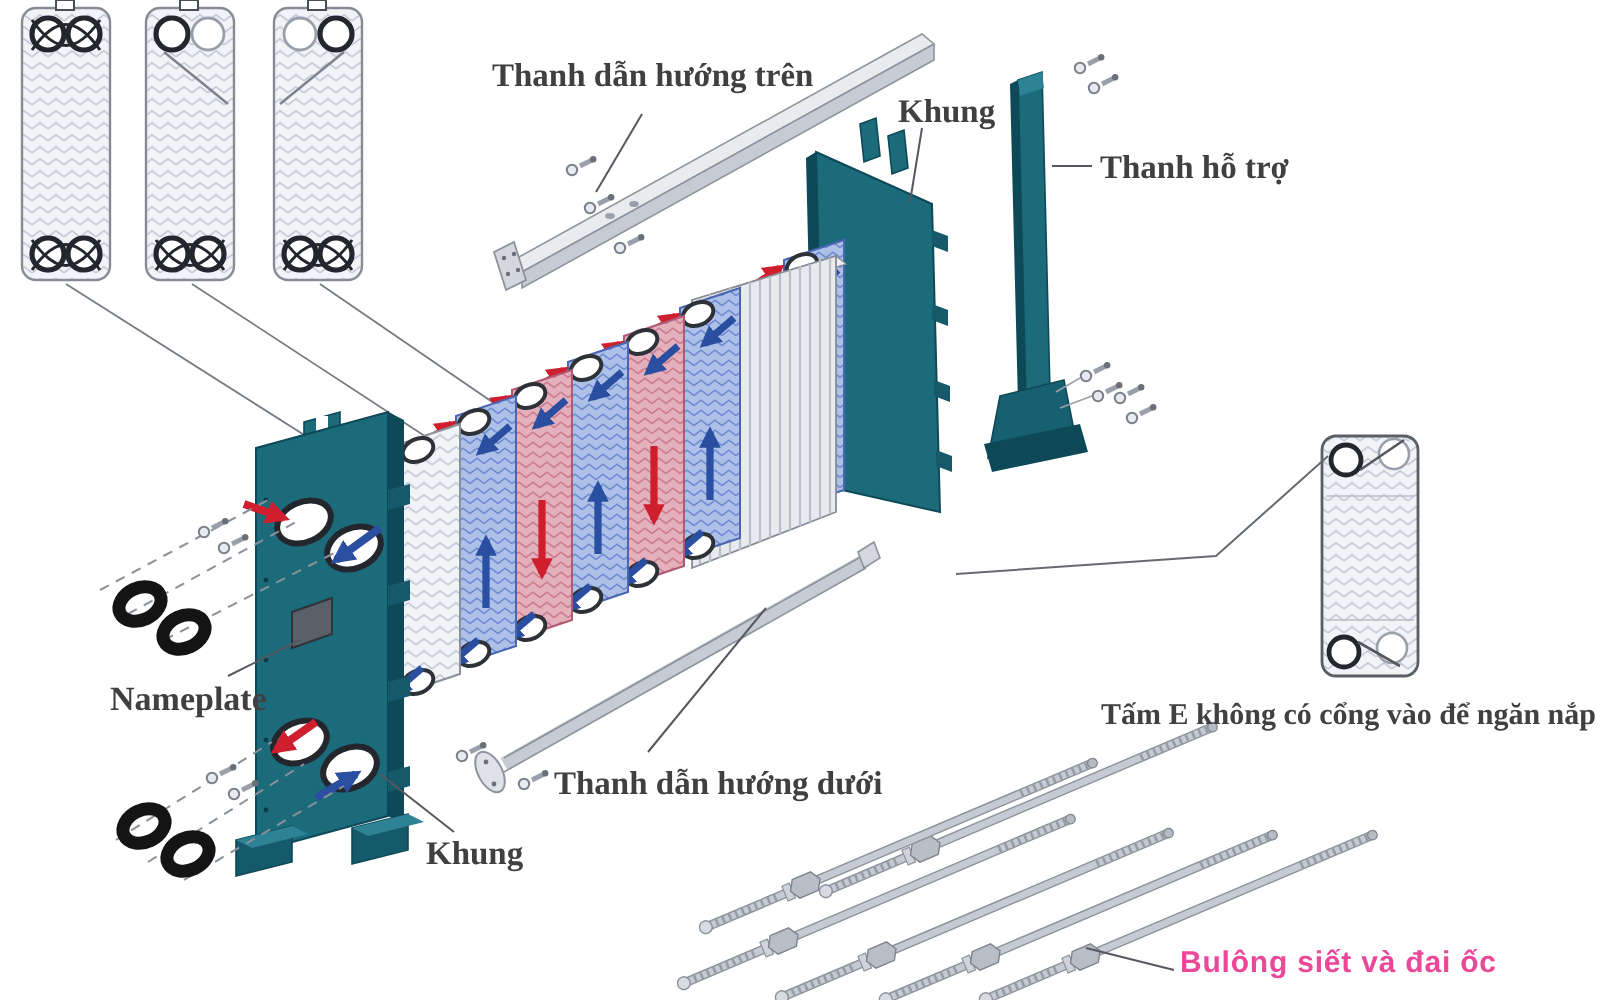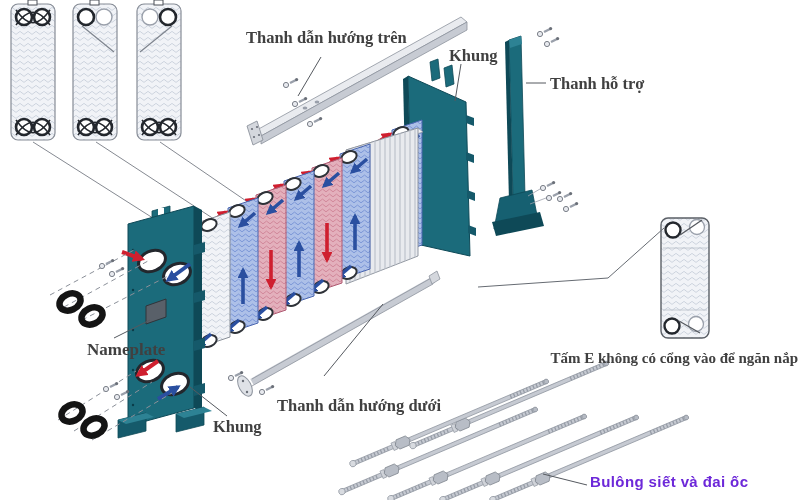--- a/index.html
+++ b/index.html
@@ -1,21 +1,21 @@
 <!DOCTYPE html>
 <html><head>
 <meta charset="utf-8">
 <style>
   html,body{margin:0;padding:0;background:#fff;}
   .stage{position:relative;width:800px;height:500px;background:#ffffff;overflow:hidden;
          font-family:"Liberation Serif",serif;}
   .stage svg{position:absolute;left:0;top:0;}
   .lbl{position:absolute;font-weight:700;color:#404040;white-space:nowrap;
        font-family:"Liberation Serif",serif;}
-  .lbl.sans{font-family:"Liberation Sans",sans-serif;font-weight:600;color:#6d28d9;letter-spacing:.4px;}
+  .lbl.sans{font-family:"Liberation Sans",sans-serif;font-weight:600;color:#ec4899;letter-spacing:.4px;}
   .lbl.center{text-align:right;white-space:normal;}
 </style>
 </head>
 <body>
 
 <div class="stage">
 <svg width="800" height="500" viewBox="0 0 800 500">
   <defs>
     <pattern id="chevG" width="8" height="6" patternUnits="userSpaceOnUse">
       <rect width="8" height="6" fill="#f1f3f7"></rect>
@@ -251,20 +251,20 @@
     <path d="M150 320 L114 338"></path>
     <path d="M190 387 L227 416"></path>
     <path d="M383 304 L324 376"></path>
     <path d="M543 474 L587 485"></path>
   </g>
 </svg>
 
 <div class="lbl" style="left:246px;top:28px;font-size:16.5px;">Thanh dẫn hướng trên</div>
 <div class="lbl" style="left:449px;top:46px;font-size:16.5px;">Khung</div>
 <div class="lbl" style="left:550px;top:74px;font-size:16.5px;">Thanh hỗ trợ</div>
-<div class="lbl" style="left:55px;top:340px;font-size:17px;margin-left:32px;">Nameplate</div>
+<div class="lbl" style="left:55px;top:340px;font-size:17px;">Nameplate</div>
 <div class="lbl" style="left:213px;top:417px;font-size:16.5px;">Khung</div>
-<div class="lbl" style="left:277px;top:396px;font-size:16.5px;">Thanh dẫn hướng dưới</div>
+<div class="lbl" style="left:277px;top:382px;font-size:16.5px;">Thanh dẫn hướng dưới</div>
 <div class="lbl center" style="left:524px;top:350px;width:274px;font-size:15px;line-height:17.5px;">
   <div>Tấm E không có cổng vào để ngăn nắp</div>
 </div>
 <div class="lbl sans" style="left:590px;top:473px;font-size:15px;">Bulông siết và đai ốc</div>
 </div>
 
 </body></html>

